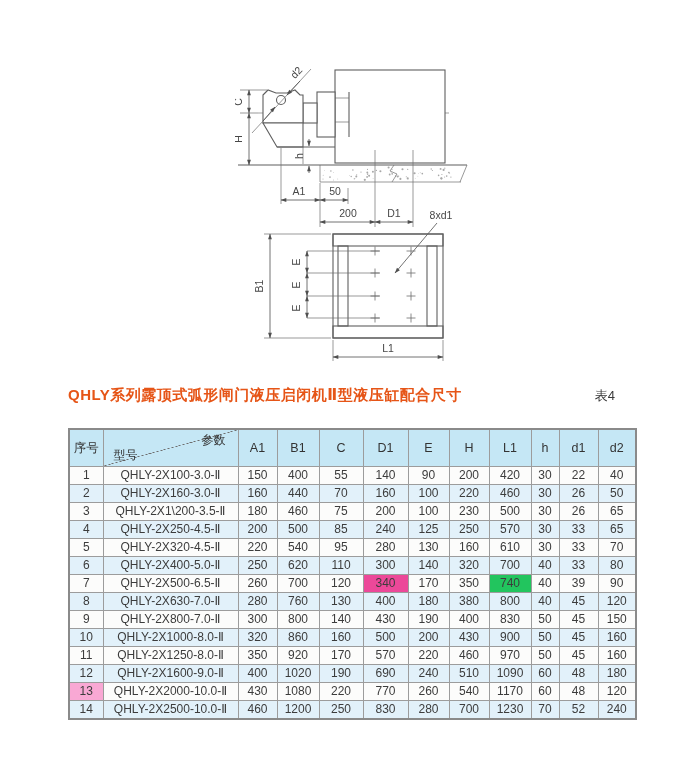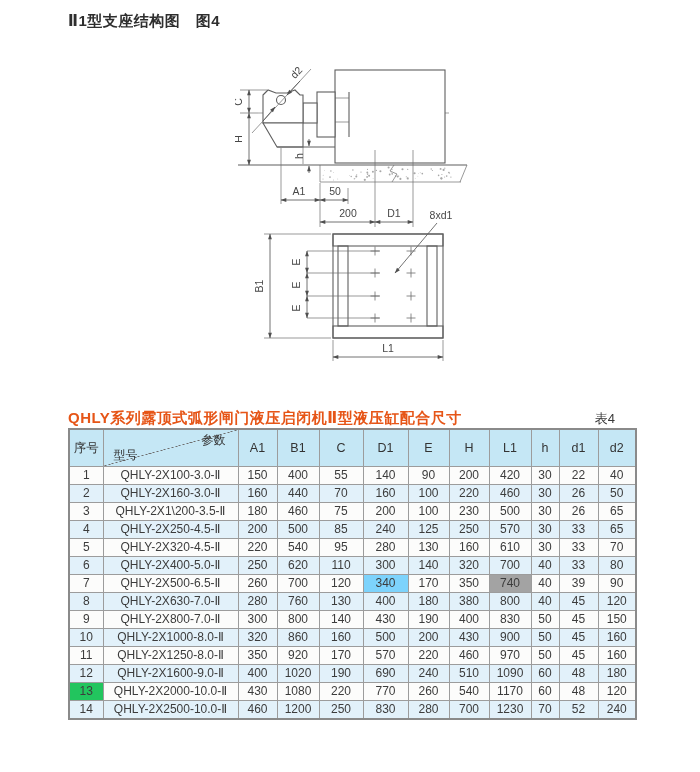--- a/index.html
+++ b/index.html
@@ -17,21 +17,21 @@
   .diagram .lnt{stroke:#6d6d6d;stroke-width:0.7;fill:none;}
   .diagram .dim{stroke:#4f4f4f;stroke-width:0.8;fill:none;
     marker-start:url(#aE);marker-end:url(#aE);}
   .diagram .arr{stroke:#4f4f4f;stroke-width:0.8;fill:none;marker-end:url(#aE);}
   .diagram .cl{stroke:#7a7a7a;stroke-width:0.7;stroke-dasharray:11 3 3 3;fill:none;}
   .diagram text{font-size:10.5px;fill:#474747;text-anchor:middle;
     font-family:"Liberation Sans","DejaVu Sans",sans-serif;}
   .speck{fill:#8b8b8b;opacity:0.75;}
 
   .section-head{
-    position:absolute;left:68px;top:406px;width:569px;height:22px;
+    position:absolute;left:68px;top:383px;width:569px;height:22px;
     display:flex;justify-content:space-between;align-items:flex-end;gap:24px;
   }
   .section-heading{font-size:15px;font-weight:bold;letter-spacing:0.5px;}
   .table-tag{font-size:13px;color:#3a3a3a;margin-right:22px;}
 
   .dim-table{
     position:absolute;left:68px;top:428px;width:569px;
     border-collapse:collapse;table-layout:fixed;
     font-size:12px;color:#3c3c3c;border:2px solid #8a8a8a;
   }
@@ -44,21 +44,20 @@
   .dim-table tbody td.model{font-size:12px;letter-spacing:0;}
   th.diag{position:relative;}
   th.diag .corner-tr{position:absolute;top:2px;right:12px;font-size:12px;}
   th.diag .corner-bl{position:absolute;bottom:2px;left:10px;font-size:12px;}
 </style>
 </head>
 <body>
 
 <div class="page">
 
-  <div class="doc-title">Ⅱ1型支座结构图　图4</div>
 
   <svg class="diagram" width="235" height="305" viewBox="235 60 235 305">
     <defs>
       <marker id="aE" viewBox="0 0 10 10" refX="9.5" refY="5" markerWidth="9" markerHeight="7" orient="auto-start-reverse">
         <path d="M0,1.6 L10,5 L0,8.4 z" fill="#4f4f4f"></path>
       </marker>
       <pattern id="hatch" width="5" height="5" patternUnits="userSpaceOnUse" patternTransform="rotate(45)">
         <rect width="5" height="5" fill="#ffffff"></rect>
         <line x1="0" y1="0" x2="0" y2="5" stroke="#595959" stroke-width="1"></line>
       </pattern>
@@ -344,24 +343,24 @@
           <td style="background: rgb(226, 241, 250);">40</td>
           <td style="background: rgb(226, 241, 250);">33</td>
           <td style="background: rgb(226, 241, 250);">80</td>
         </tr>
         <tr>
           <td style="background: rgb(252, 252, 251);">7</td>
           <td class="model" style="background: rgb(252, 252, 251);">QHLY-2X500-6.5-Ⅱ</td>
           <td style="background: rgb(252, 252, 251);">260</td>
           <td style="background: rgb(252, 252, 251);">700</td>
           <td style="background: rgb(252, 252, 251);">120</td>
-          <td style="background: #7dd3fc;">340</td>
+          <td style="background: #ec4899;">340</td>
           <td style="background: rgb(252, 252, 251);">170</td>
           <td style="background: rgb(252, 252, 251);">350</td>
-          <td style="background: #a3a3a3;">740</td>
+          <td style="background: #22c55e;">740</td>
           <td style="background: rgb(252, 252, 251);">40</td>
           <td style="background: rgb(252, 252, 251);">39</td>
           <td style="background: rgb(252, 252, 251);">90</td>
         </tr>
         <tr>
           <td style="background: rgb(226, 241, 250);">8</td>
           <td class="model" style="background: rgb(226, 241, 250);">QHLY-2X630-7.0-Ⅱ</td>
           <td style="background: rgb(226, 241, 250);">280</td>
           <td style="background: rgb(226, 241, 250);">760</td>
           <td style="background: rgb(226, 241, 250);">130</td>
@@ -423,21 +422,21 @@
           <td style="background: rgb(226, 241, 250);">190</td>
           <td style="background: rgb(226, 241, 250);">690</td>
           <td style="background: rgb(226, 241, 250);">240</td>
           <td style="background: rgb(226, 241, 250);">510</td>
           <td style="background: rgb(226, 241, 250);">1090</td>
           <td style="background: rgb(226, 241, 250);">60</td>
           <td style="background: rgb(226, 241, 250);">48</td>
           <td style="background: rgb(226, 241, 250);">180</td>
         </tr>
         <tr>
-          <td style="background: #22c55e;">13</td>
+          <td style="background: #f9a8d4;">13</td>
           <td class="model" style="background: rgb(252, 252, 251);">QHLY-2X2000-10.0-Ⅱ</td>
           <td style="background: rgb(252, 252, 251);">430</td>
           <td style="background: rgb(252, 252, 251);">1080</td>
           <td style="background: rgb(252, 252, 251);">220</td>
           <td style="background: rgb(252, 252, 251); text-align: center;">770</td>
           <td style="background: rgb(252, 252, 251);">260</td>
           <td style="background: rgb(252, 252, 251);">540</td>
           <td style="background: rgb(252, 252, 251);">1170</td>
           <td style="background: rgb(252, 252, 251);">60</td>
           <td style="background: rgb(252, 252, 251);">48</td>

